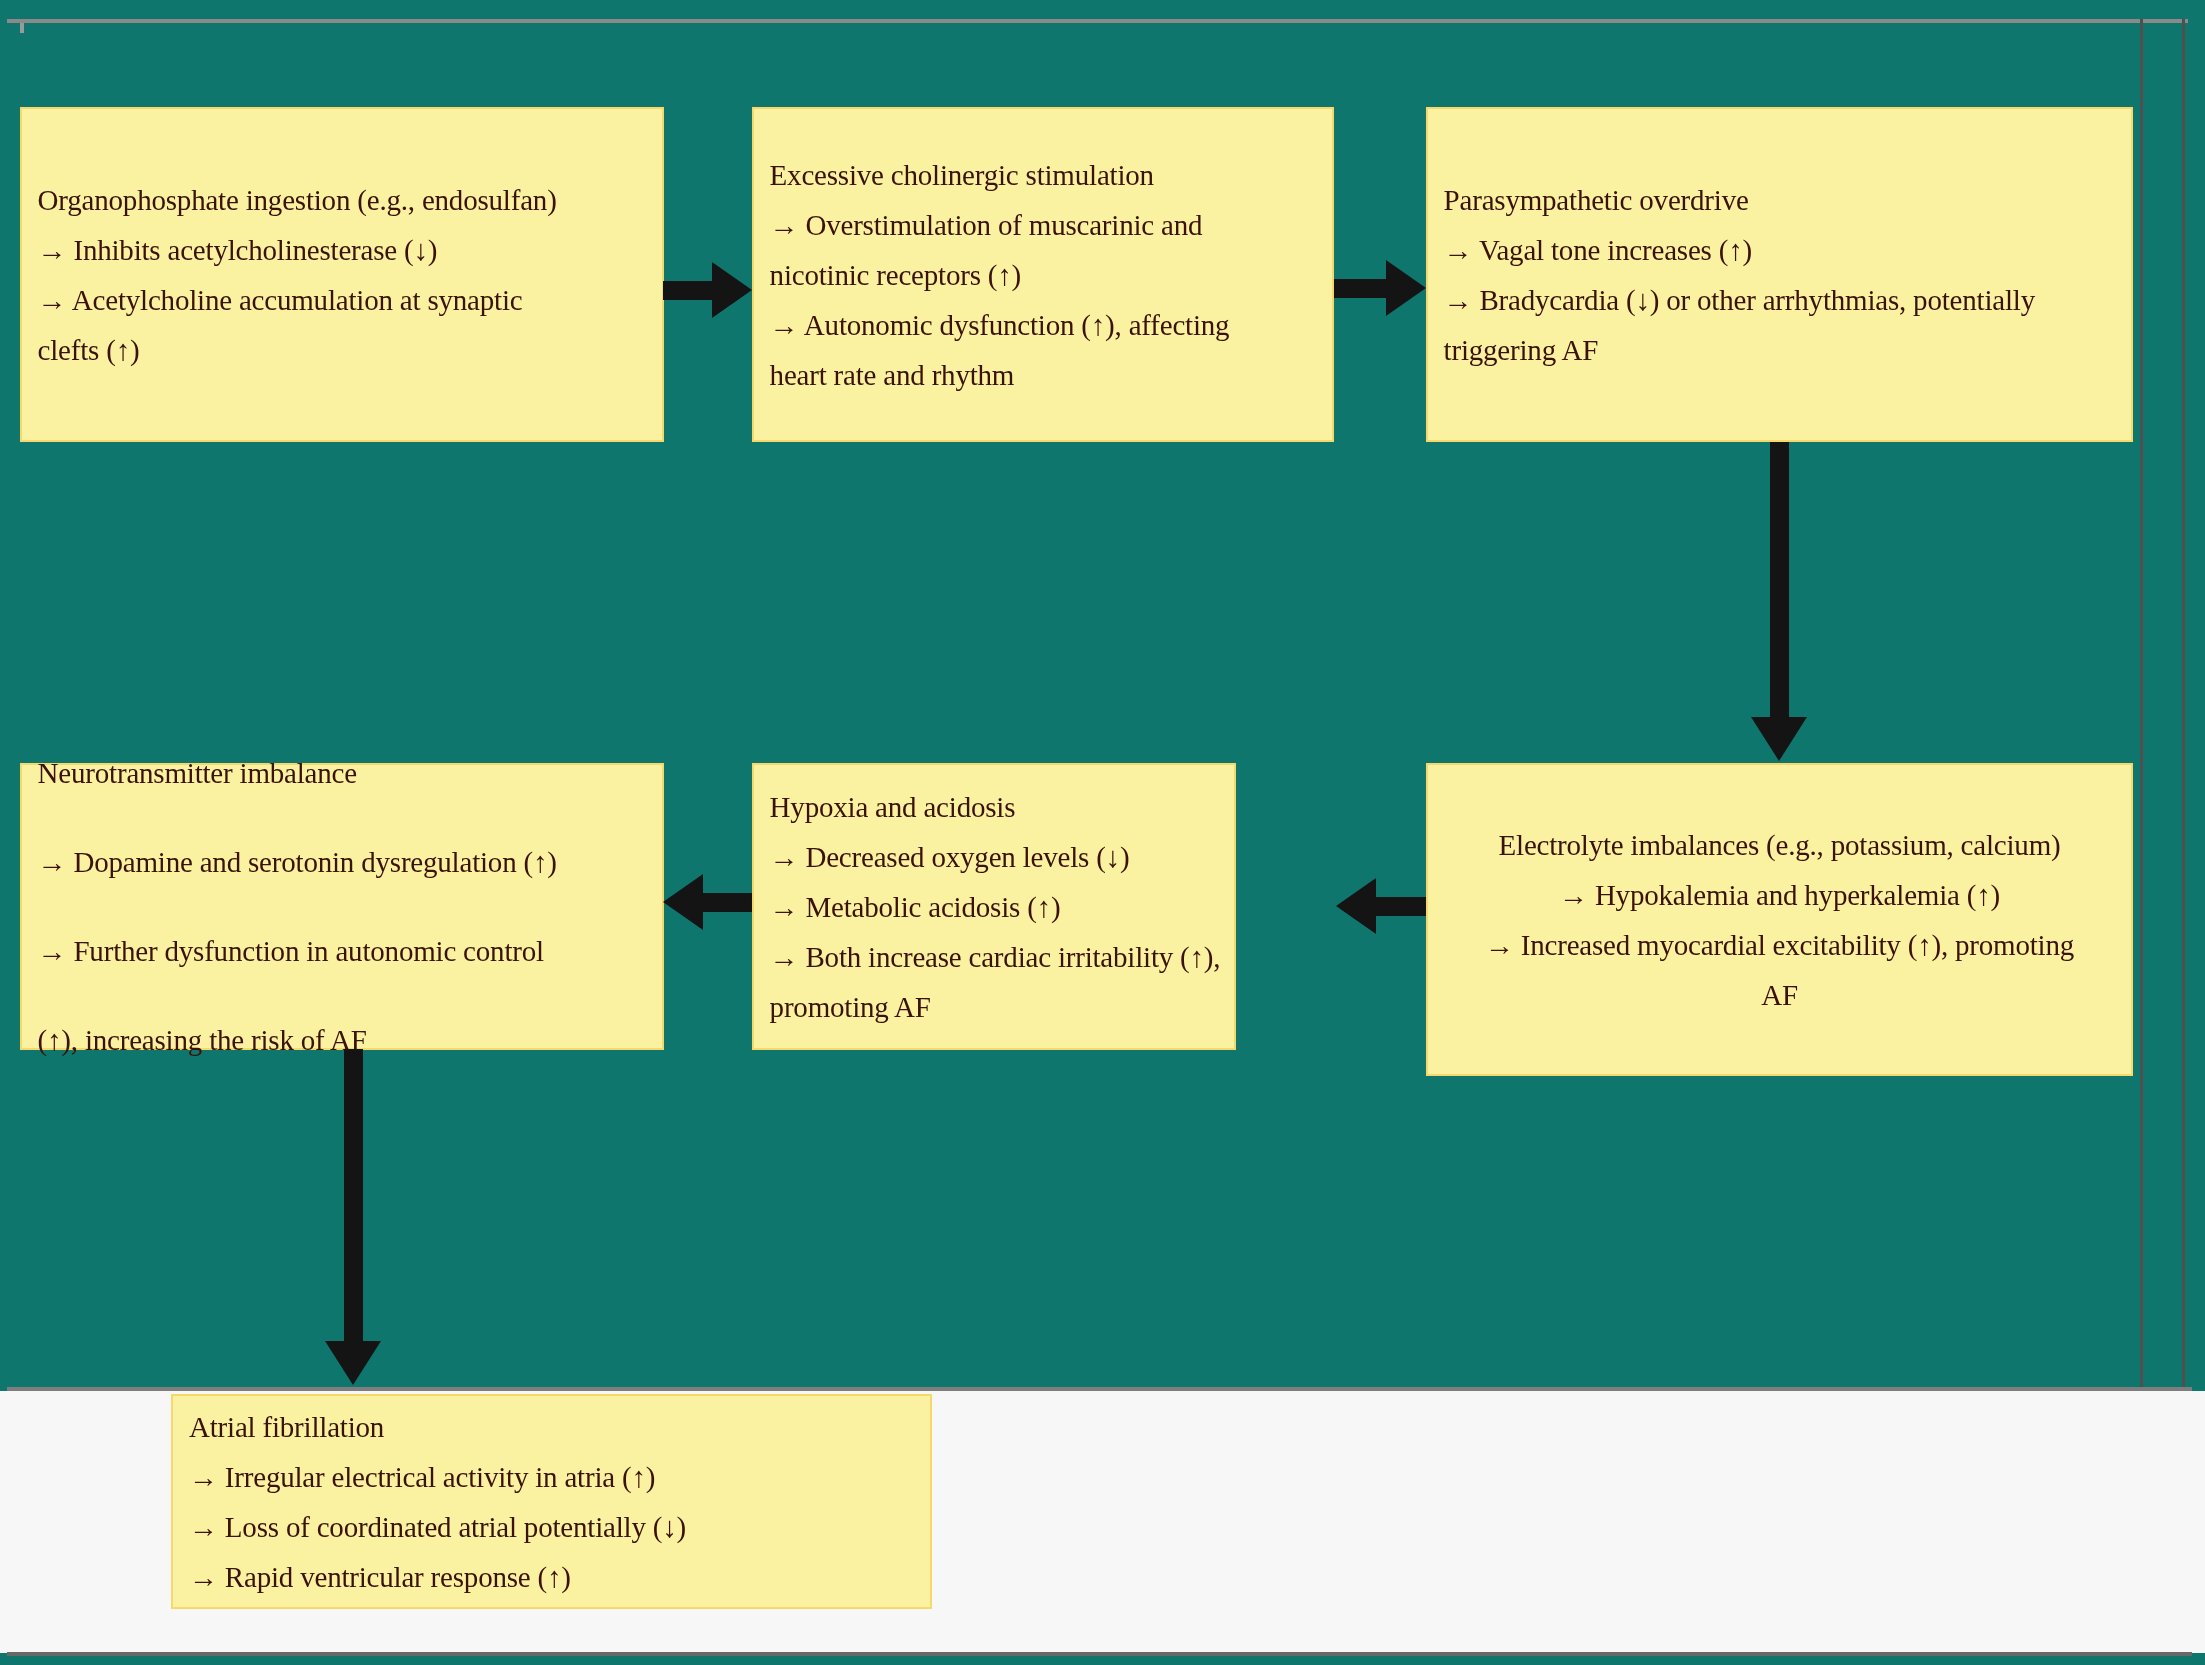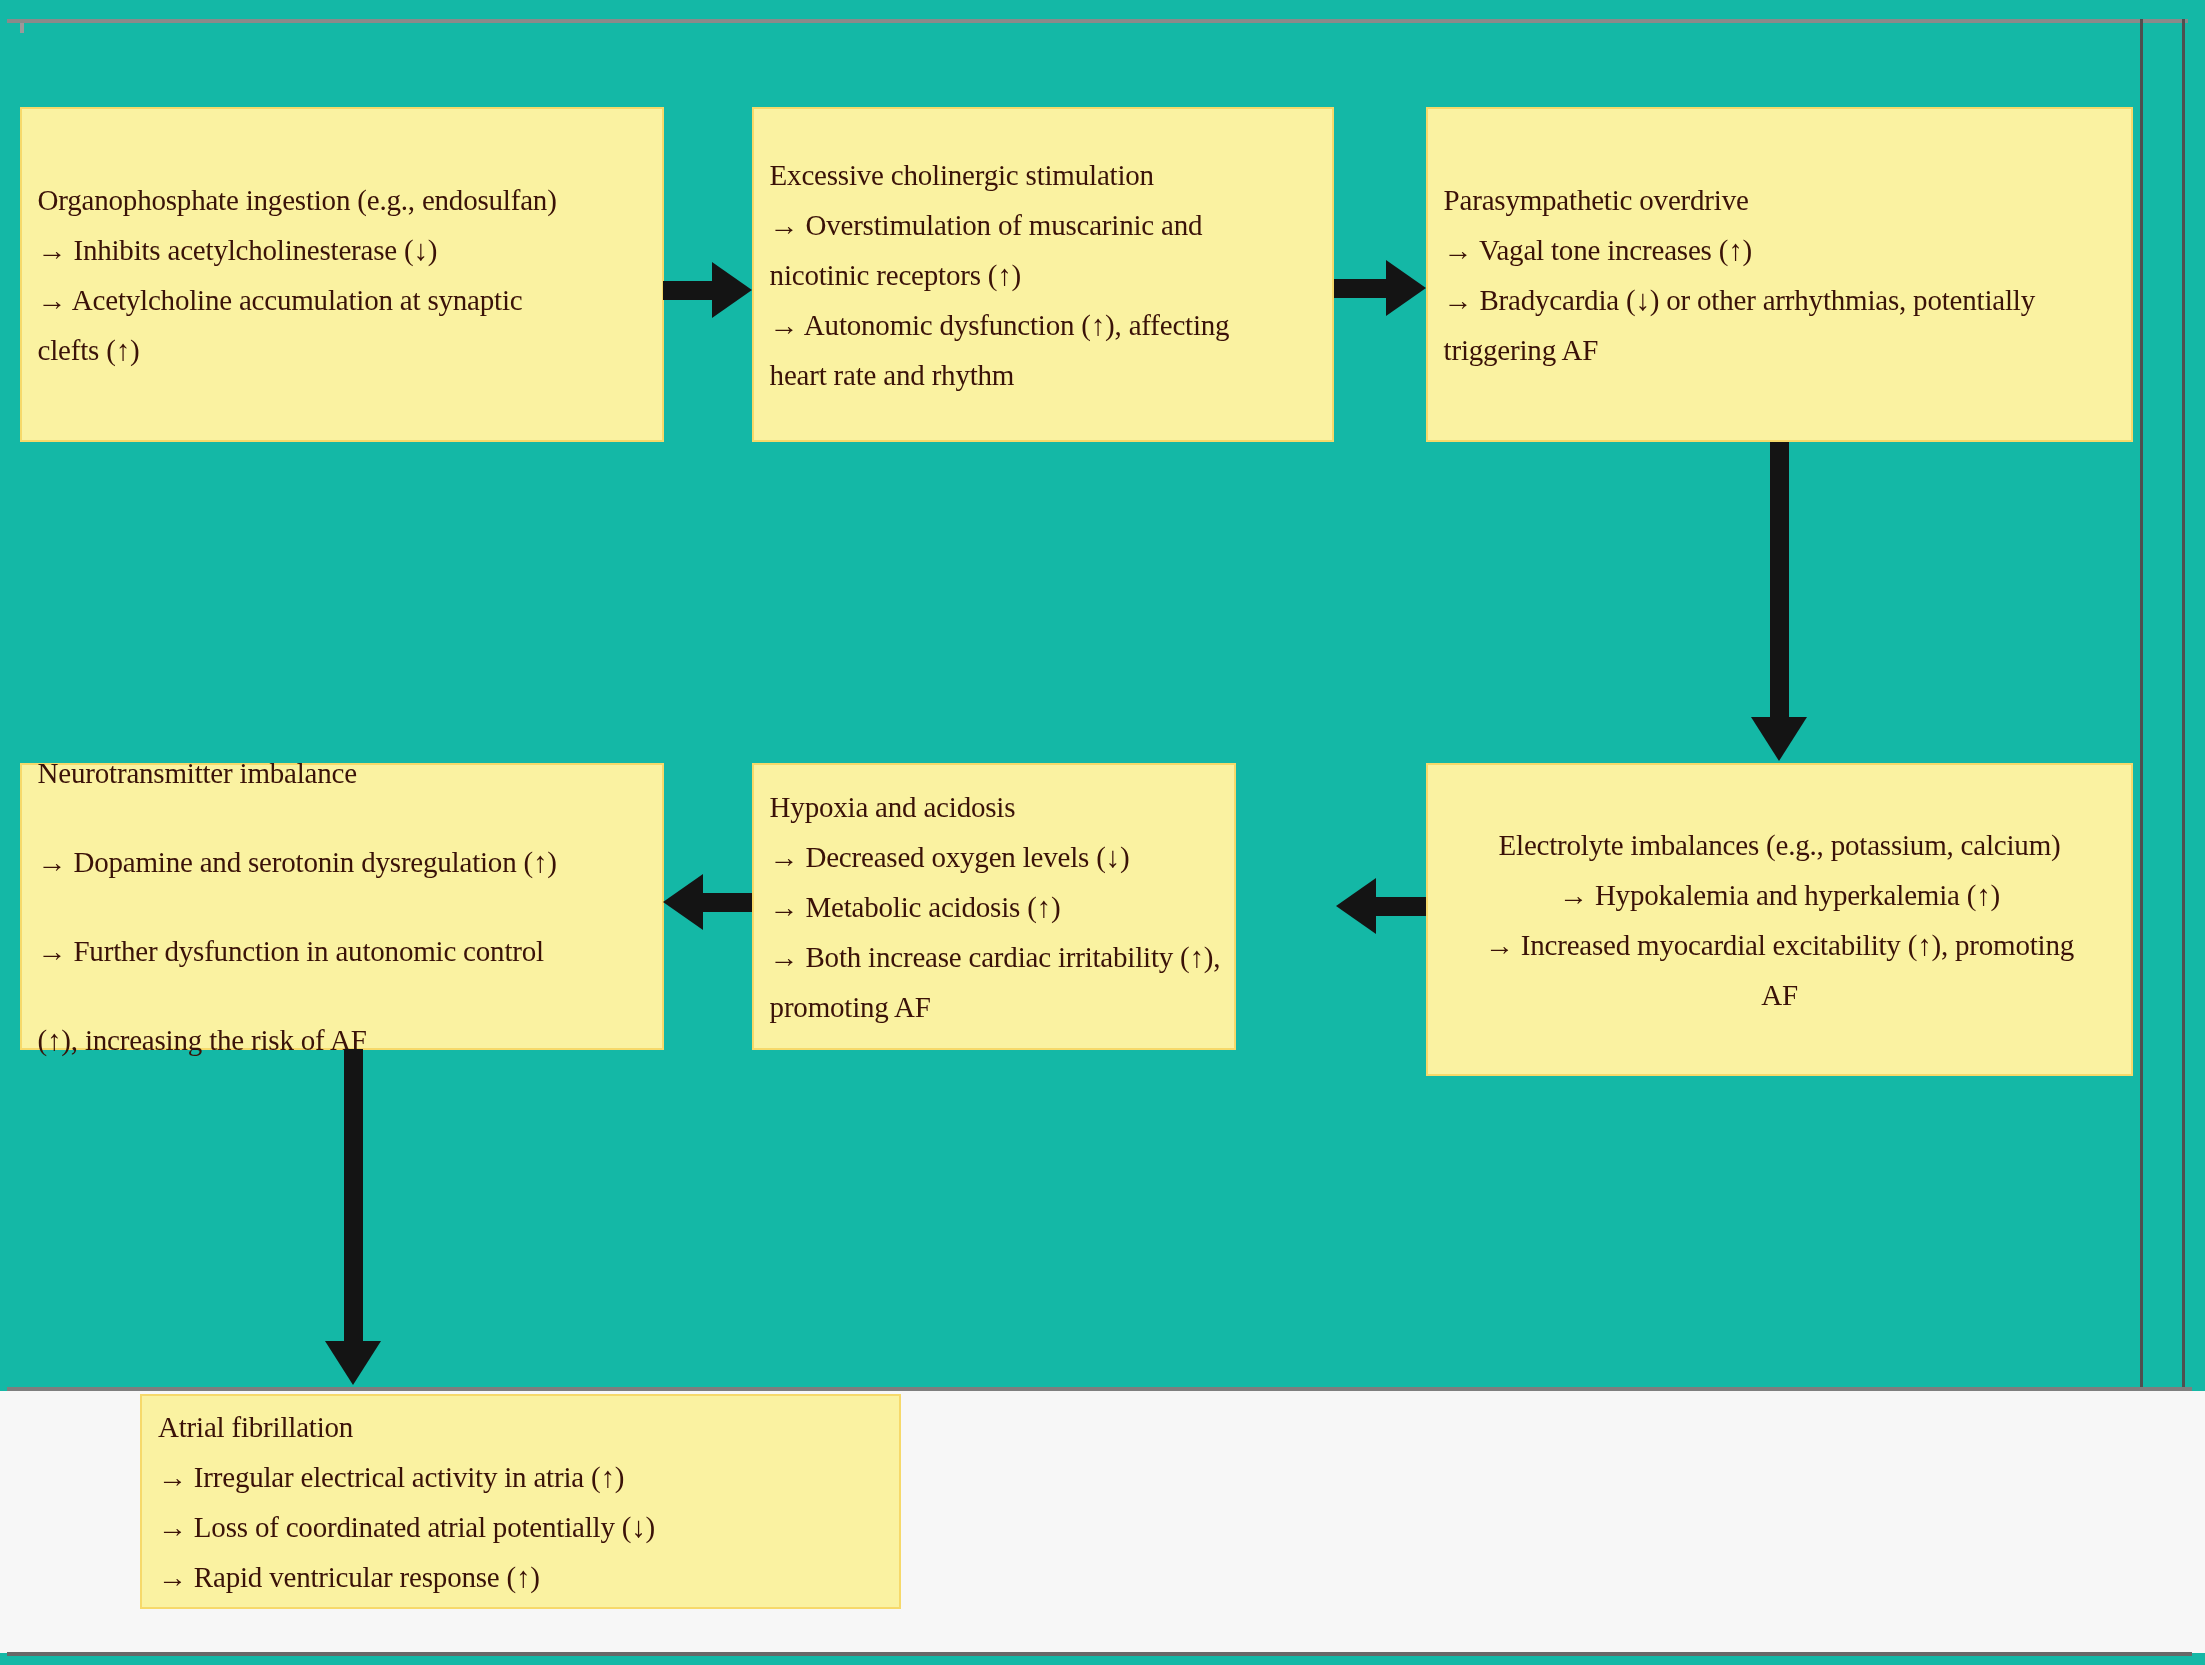--- a/index.html
+++ b/index.html
@@ -1,20 +1,20 @@
 <!DOCTYPE html>
 <html style="font-size:9.6px"><head>
 <meta charset="utf-8">
 <style>
   html,body{margin:0;padding:0;background:#ffffff;}
   #canvas{
     position:relative;
     width:2205px;
     height:1666px;
-    background:#14b8a6;
+    background:#0f766e;
     font-family:"Liberation Serif","DejaVu Serif",serif;
     overflow:hidden;
   }
   
   .hline,.vline{position:absolute;z-index:1;}
   .top-line{left:7.2px;top:18.6px;width:2181px;height:4.2px;background:#8a8a8a;}
   .top-tick{left:20.4px;top:23px;width:3.6px;height:9.6px;background:#9a9a9a;}
   .vline-inner{left:2140px;top:18.6px;width:3px;height:1371px;background:#4f4f4f;}
   .vline-outer{left:2182px;top:18.6px;width:3px;height:1371px;background:#4f4f4f;}
   .mid-line{left:7.2px;top:1387px;width:2185px;height:4.2px;background:#7e7e7e;}
@@ -37,21 +37,21 @@
     padding:0 15.6px;
     z-index:2;
   }
   .fbox .bline{white-space:nowrap;}
   .box-1{left:20px;top:107px;width:644px;height:335px;}
   .box-2{left:752px;top:107px;width:582px;height:335px;}
   .box-3{left:1426px;top:107px;width:707px;height:335px;justify-content:center;}
   .box-4{left:1426px;top:763px;width:707px;height:313px;text-align:center;}
   .box-5{left:752px;top:763px;width:484px;height:287px;}
   .box-6{left:20px;top:763px;width:644px;height:287px;gap:39px;}
-  .box-7{left:140px;top:1394px;width:761px;height:215px;padding-left:16px;}
+  .box-7{left:171px;top:1394px;width:761px;height:215px;padding-left:16px;}
 
   
   .arrowH{position:absolute;display:flex;align-items:center;z-index:3;}
   .arrowV{position:absolute;display:flex;flex-direction:column;align-items:center;z-index:3;}
   .shaftH{height:19px;background:#141414;}
   .shaftV{width:19px;background:#141414;}
   .headR{width:0;height:0;border-top:28px solid transparent;border-bottom:28px solid transparent;border-left:40px solid #141414;}
   .headL{width:0;height:0;border-top:28px solid transparent;border-bottom:28px solid transparent;border-right:40px solid #141414;}
   .headD{width:0;height:0;border-left:28px solid transparent;border-right:28px solid transparent;border-top:44px solid #141414;}
   .arrow-1-2{left:663px;top:262px;}

